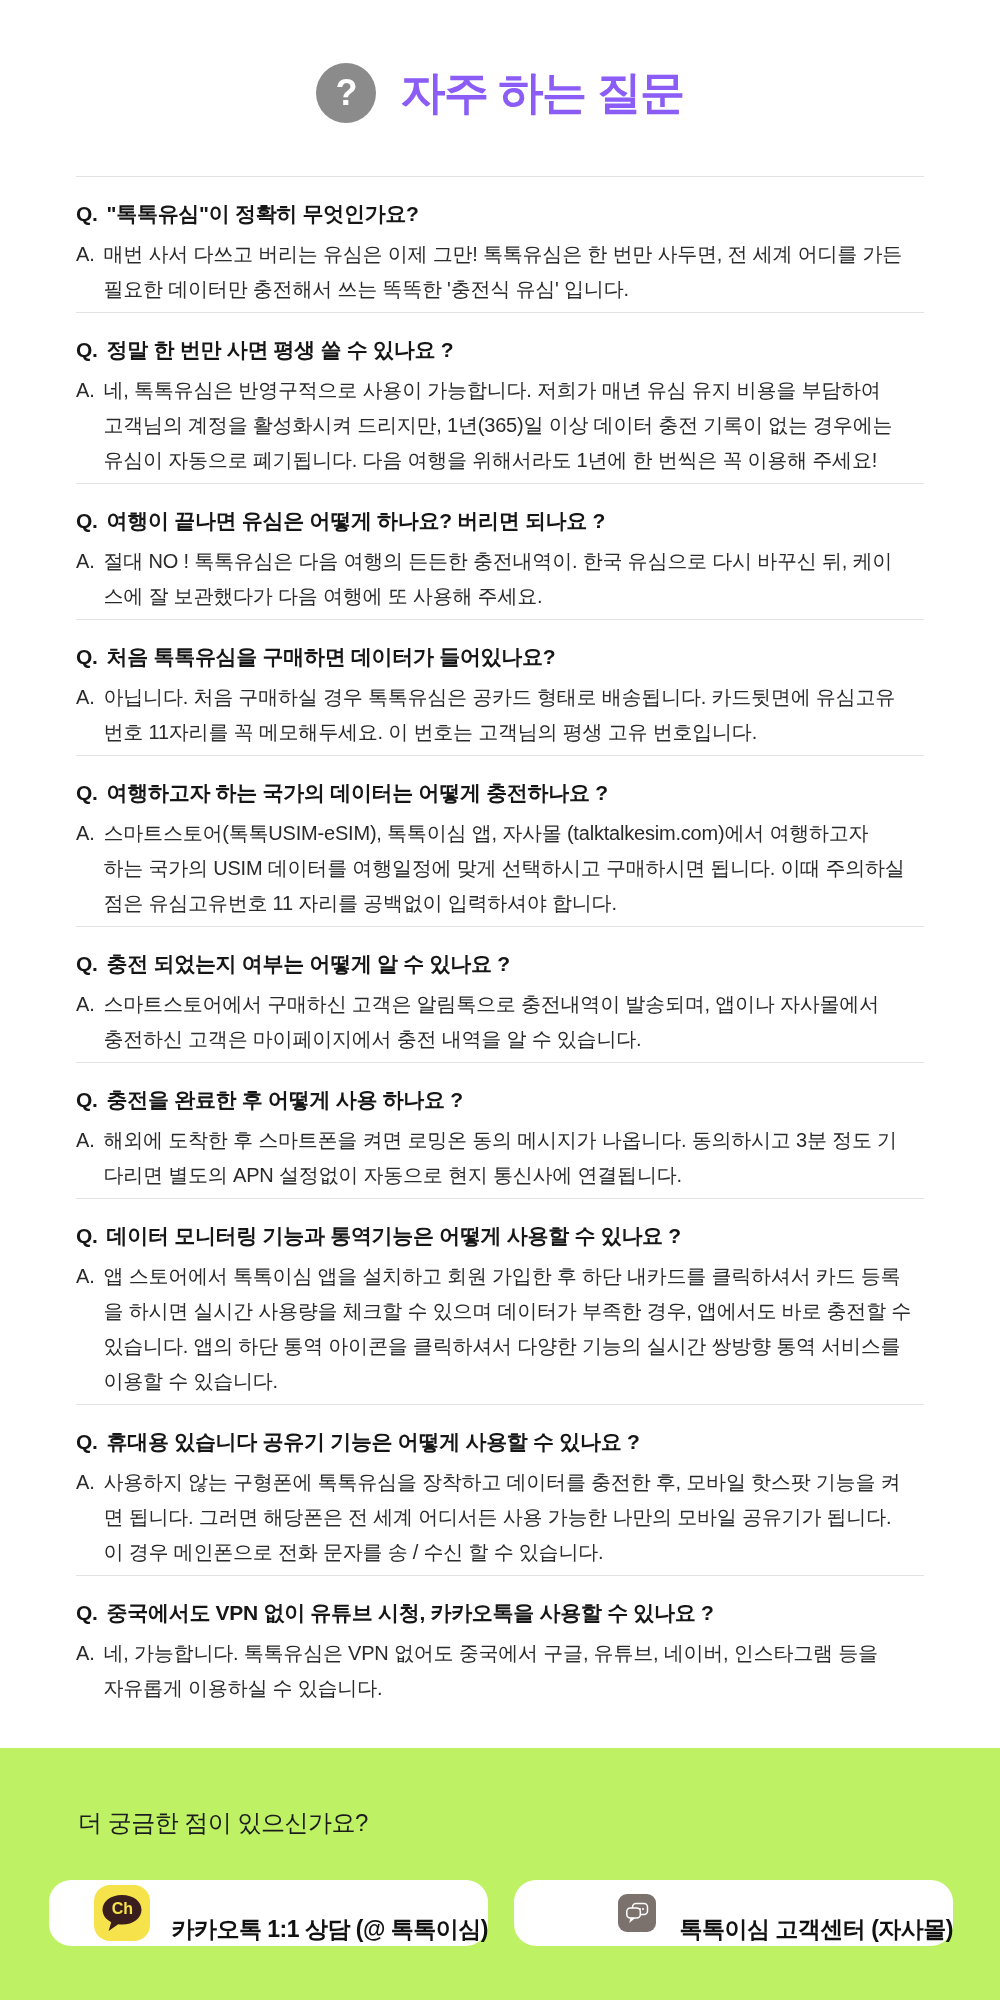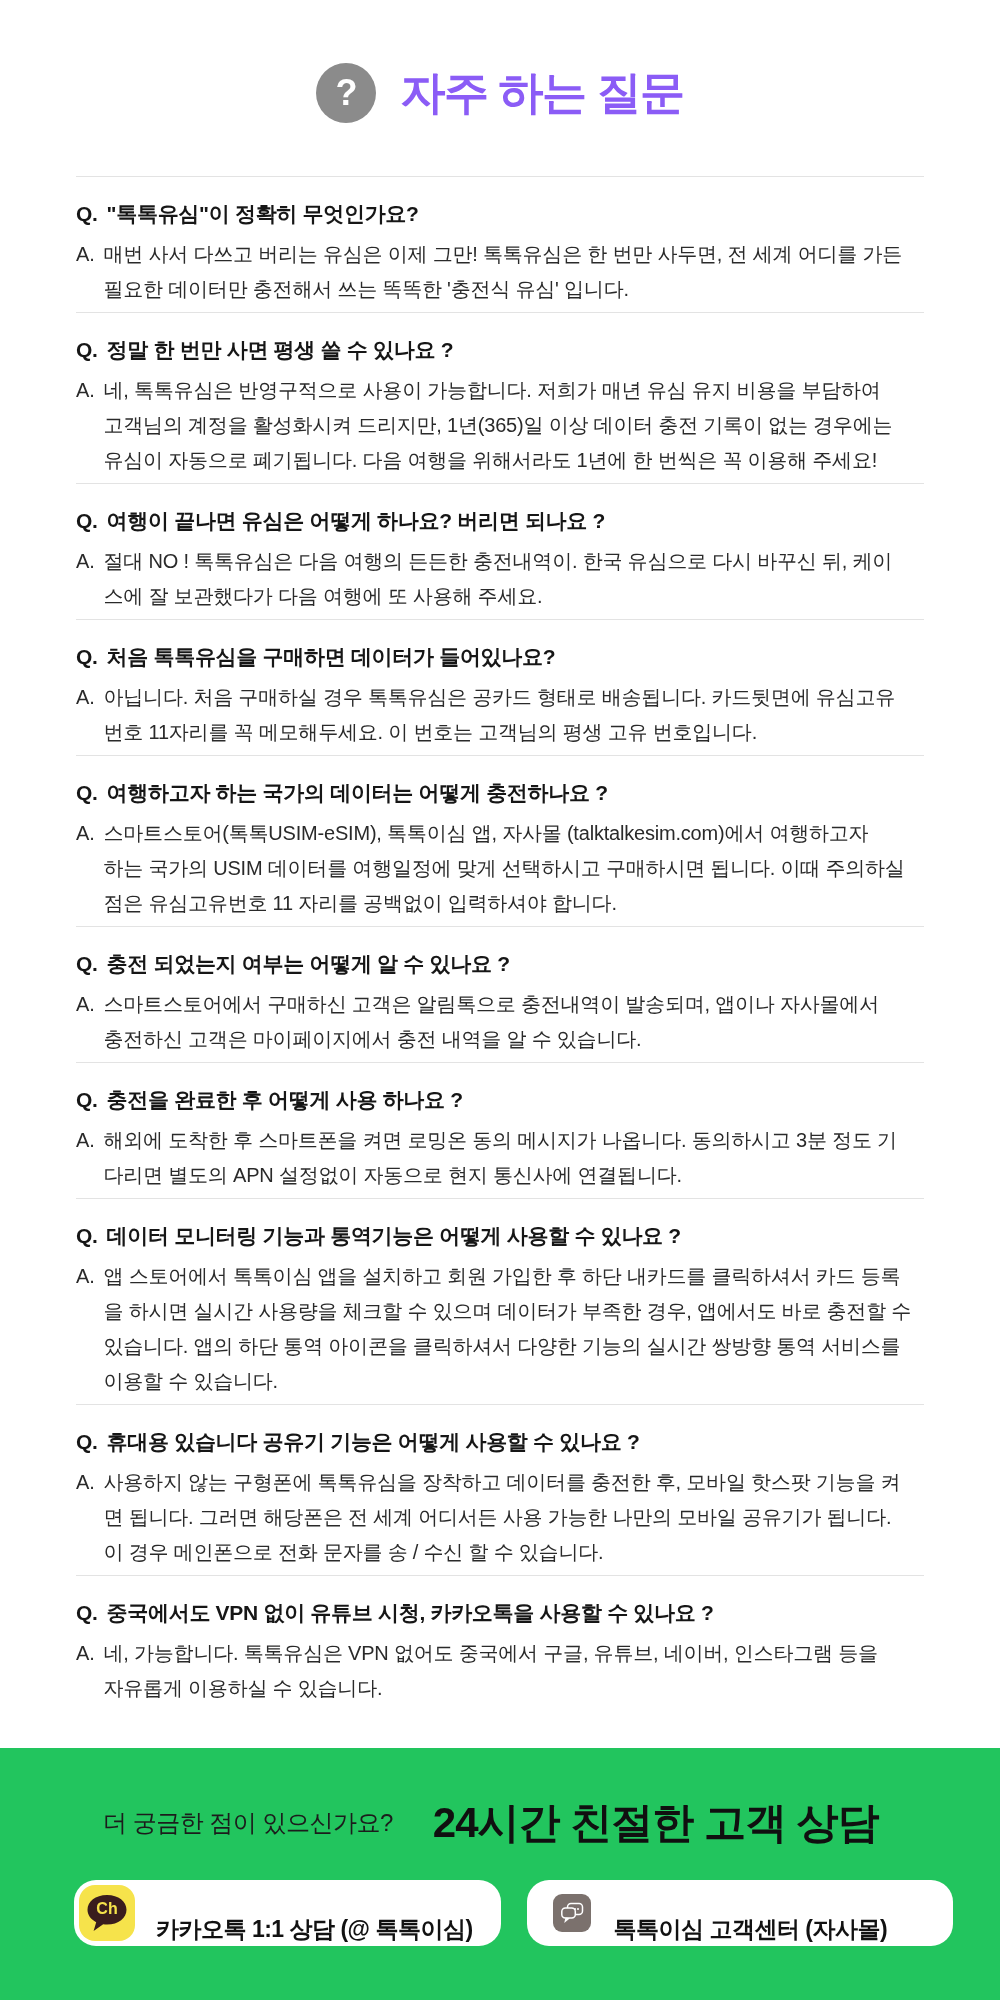--- a/index.html
+++ b/index.html
@@ -39,34 +39,34 @@
     display:flex; align-items:flex-start;
     font-size:20px; font-weight:400; line-height:35px; color:#2a2a2a;
     letter-spacing:-0.2px;
   }
   .prefix { flex:0 0 auto; margin-right:9px; white-space:nowrap; }
   .q-text { flex:1; }
   .a-text { flex:1; white-space:pre-line; }
   
   .contact-section {
     margin-top:auto; height:252px; box-sizing:border-box;
-    background:#22c55e;
-    padding:46px 47px 0 74px;
+    background:#bef264;
+    padding:46px 47px 0 49px;
     flex:0 0 auto;
   }
   .contact-header {
     display:flex; align-items:center; gap:40px; padding-left:29px; height:58px;
   }
   .contact-prompt { font-size:24px; color:#1c1c1c; letter-spacing:-0.5px; }
   .contact-title { font-size:42px; font-weight:800; color:#101010; letter-spacing:-1px; }
   .contact-buttons { display:flex; gap:26px; margin-top:28px; }
   .contact-button {
     flex:1; height:66px; background:#ffffff; border-radius:22px;
     display:flex; align-items:center; border:none; cursor:pointer;
-    font-family:inherit; padding:0; text-align:left;
+    font-family:inherit; padding:0; text-align:left;justify-content:flex-end;
   }
   .button-label { font-size:23px; font-weight:600; color:#111111; letter-spacing:-0.5px;margin-top:32px; }
   .kakao-icon {
     width:56px; height:56px; margin-left:5px; border-radius:16px;
     background:#f6e34b; position:relative; flex:0 0 auto;
     display:flex; align-items:center; justify-content:center;
   }
   .kakao-ch {
     position:absolute; top:15px; left:0; width:100%; text-align:center;
     color:#f6e34b; font-size:16px; font-weight:800;
@@ -223,21 +223,20 @@
       <span class="prefix">A.</span>
       <span class="a-text">네, 가능합니다. 톡톡유심은 VPN 없어도 중국에서 구글, 유튜브, 네이버, 인스타그램 등을
 자유롭게 이용하실 수 있습니다.</span>
     </div>
   </div>
 </div>
 
 <div class="contact-section">
   <div class="contact-header">
     <span class="contact-prompt">더 궁금한 점이 있으신가요?</span>
-    <span class="contact-title">24시간 친절한 고객 상담</span>
   </div>
   <div class="contact-buttons">
 
     <button class="contact-button">
       <span class="kakao-icon">
         <svg width="44" height="42" viewBox="0 0 44 42">
           <path d="M22 3 C10.4 3 2.5 9.6 2.5 17.8 C2.5 23.1 5.9 27.6 11.2 30.2 L8.6 39 L18.2 32.3 C19.4 32.5 20.7 32.6 22 32.6 C33.6 32.6 41.5 26 41.5 17.8 C41.5 9.6 33.6 3 22 3 Z" fill="#3a1d1d"></path>
         </svg>
         <span class="kakao-ch">Ch</span>
       </span>

